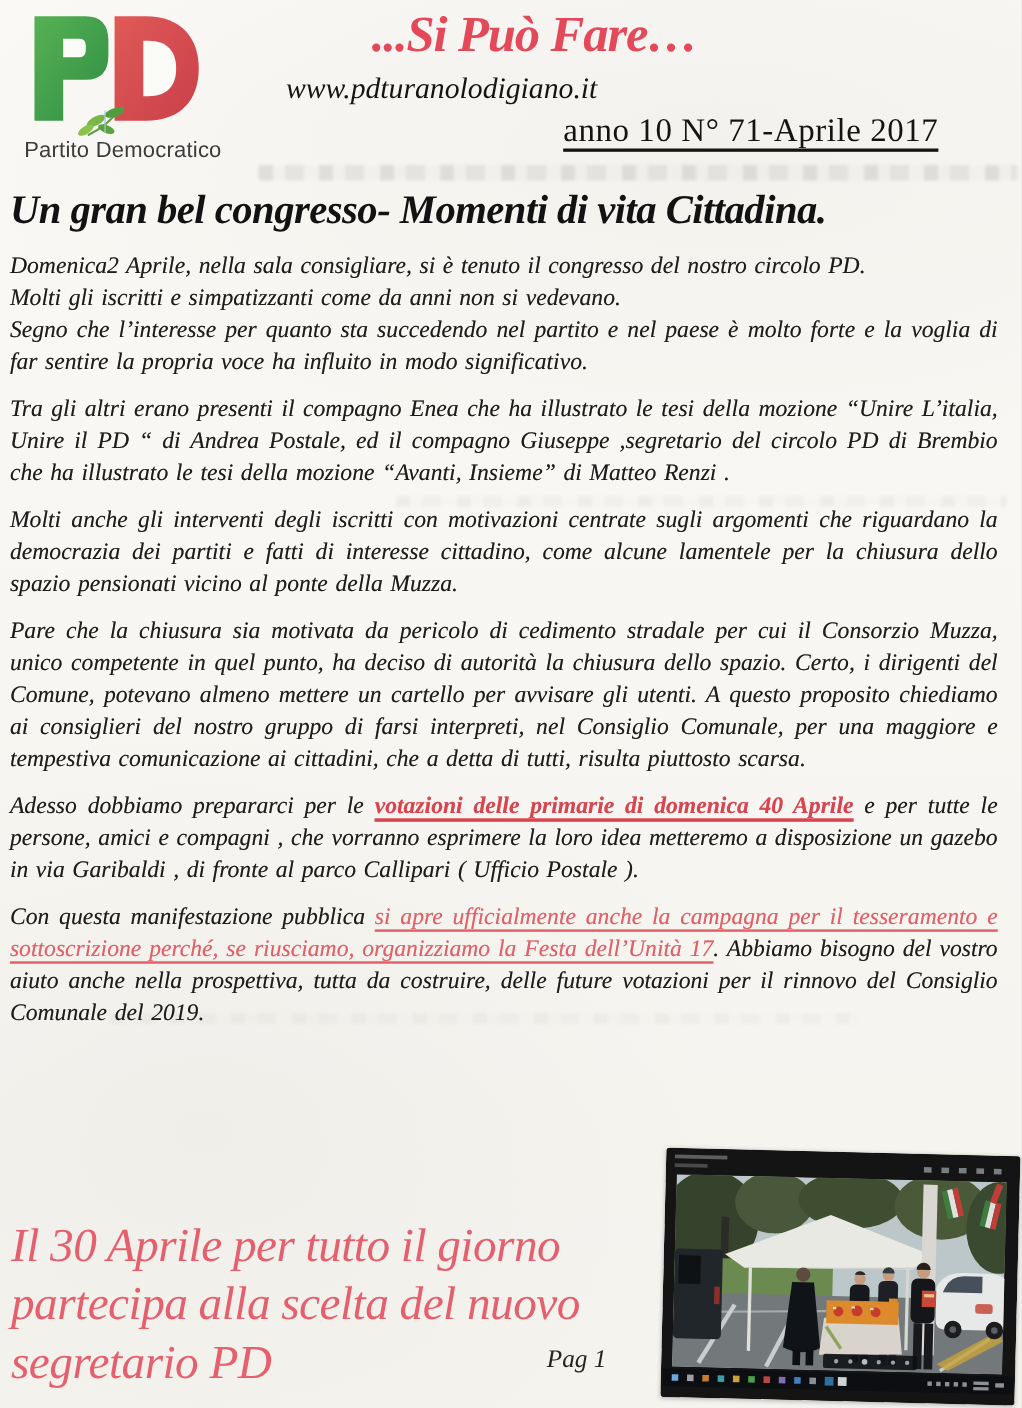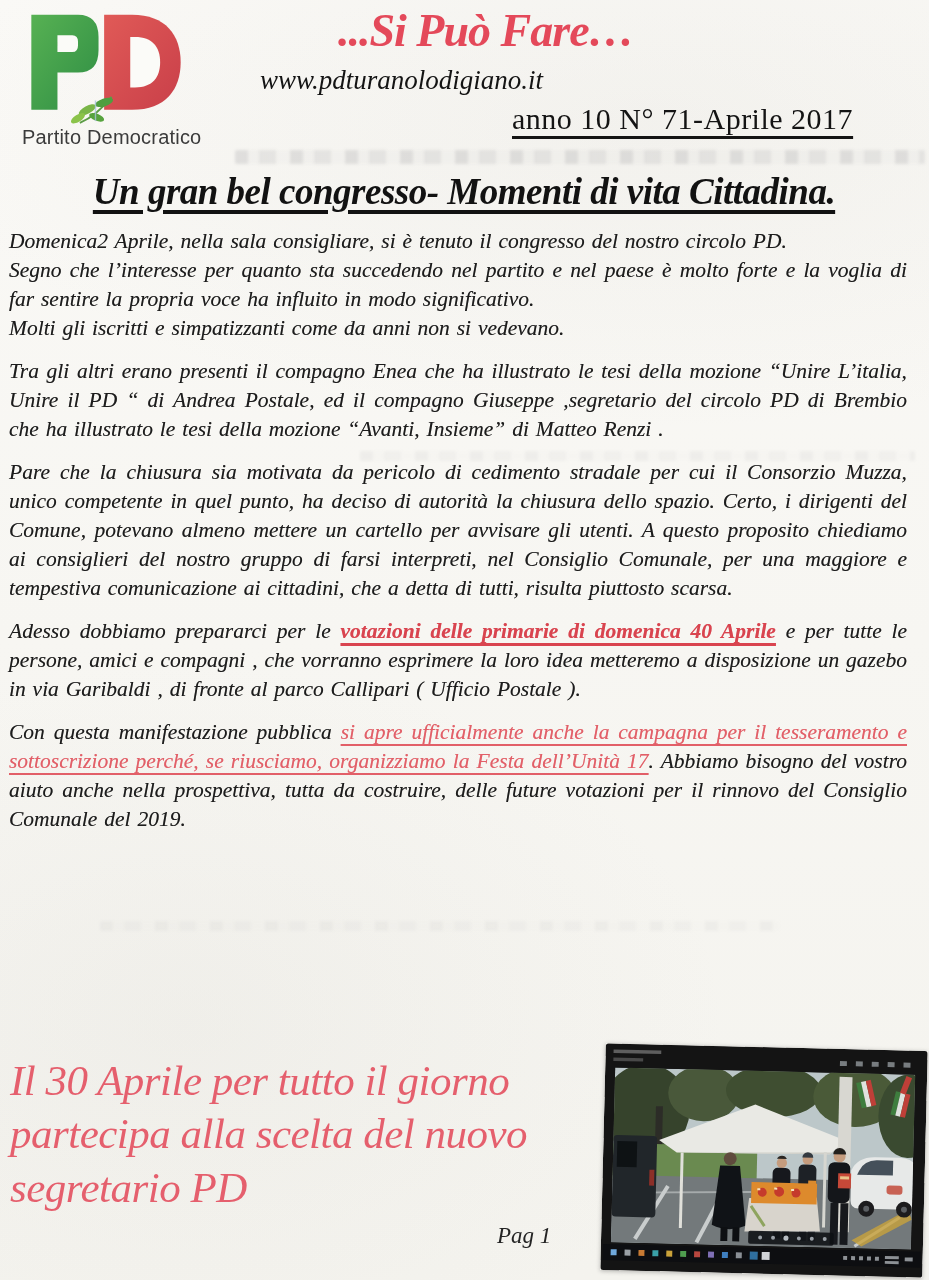--- a/index.html
+++ b/index.html
@@ -43,43 +43,42 @@
       rgba(134,134,140,.26) 24px 41px, rgba(175,175,180,.08) 41px 55px);
   }
   .ghost1{left:235px;top:150px;width:690px;opacity:.6;}
   .ghost2{left:360px;top:451px;width:555px;opacity:.25;height:10px;}
   .ghost3{left:100px;top:921px;width:680px;opacity:.2;height:10px;}
   
   .article{position:absolute;left:9px;right:10px;top:171px;}
   .headline{
     font:italic bold 37px/1.15 "Liberation Serif", serif;margin:0 0 13px 0;
     letter-spacing:-.5px;color:#121212;
-    text-decoration:underline;text-decoration-thickness:3.5px;text-underline-offset:6px;
+    text-decoration-thickness:3.5px;text-underline-offset:6px;
     white-space:nowrap;
-    text-align:center;
   }
   .par{
     font:italic 21.5px/29px "Liberation Serif", serif;color:#1c1c1c;
     text-align:justify;margin:0 12px 14px 0;word-spacing:1.5px;
     text-shadow:0 0 .4px rgba(20,20,20,.45);
   }
   .par .line{display:block;}
   .red-bold{
     color:#d9444f;font-weight:bold;
     text-decoration:underline;text-decoration-thickness:2.5px;text-underline-offset:5px;
     text-shadow:0 0 .4px rgba(217,68,79,.5);
   }
   .red-light{
     color:#e25f68;
     text-decoration:underline;text-decoration-thickness:1.5px;text-underline-offset:5px;
     text-shadow:0 0 .4px rgba(226,95,104,.5);
   }
   
   .banner{
-    position:absolute;left:10px;top:1054px;width:596px;
+    position:absolute;left:10px;top:1106px;width:596px;
     font:italic 43px/1.24 "Liberation Serif", serif;color:#e55f6d;
     letter-spacing:-.5px;
   }
   .photo{
     position:absolute;left:603px;top:1047px;width:322px;height:227px;margin:0;
     transform:rotate(1.4deg);box-shadow:0 1px 4px rgba(60,60,60,.35);
   }
   .page-number{
     position:absolute;left:497px;top:1222px;
     font:italic 23px/1.2 "Liberation Serif", serif;color:#242424;
@@ -130,26 +129,27 @@
 
   <div class="ghost ghost1"></div>
   <div class="ghost ghost2"></div>
   <div class="ghost ghost3"></div>
 
   <main class="article">
     <h1 class="headline">Un gran bel congresso- Momenti di vita Cittadina.</h1>
 
     <p class="par">
       <span class="line">Domenica2 Aprile, nella sala consigliare, si è tenuto il congresso del nostro circolo PD.</span>
+      <span class="line">Molti gli iscritti e simpatizzanti come da anni non si vedevano.</span>
       <span class="line">Segno che l’interesse per quanto sta succedendo nel partito e nel paese è molto forte e la voglia di far sentire la propria voce ha influito in modo significativo.</span>
-      <span class="line">Molti gli iscritti e simpatizzanti come da anni non si vedevano.</span>
     </p>
 
     <p class="par">Tra gli altri erano presenti  il compagno Enea che ha illustrato le tesi della mozione “Unire L’italia, Unire il PD “ di Andrea Postale, ed il compagno Giuseppe ,segretario del circolo PD di Brembio che ha illustrato le tesi della mozione “Avanti, Insieme” di Matteo Renzi .</p>
 
+    <p class="par">Molti anche gli interventi degli iscritti con motivazioni centrate sugli argomenti che riguardano la democrazia dei partiti e fatti di interesse cittadino, come alcune lamentele per la chiusura dello spazio pensionati vicino al ponte della Muzza.</p>
 
     <p class="par">Pare che la chiusura sia motivata da pericolo di cedimento stradale per cui il  Consorzio Muzza, unico competente in quel punto, ha deciso di autorità la chiusura dello spazio. Certo, i dirigenti del Comune,  potevano  almeno mettere un cartello per avvisare gli utenti.  A questo proposito chiediamo  ai consiglieri del nostro gruppo di farsi interpreti, nel Consiglio Comunale, per una maggiore e tempestiva comunicazione ai cittadini, che a detta di tutti, risulta piuttosto scarsa.</p>
 
     <p class="par"><span>Adesso dobbiamo prepararci per le </span><span class="red-bold">votazioni delle primarie di domenica 40 Aprile</span><span> e per tutte  le  persone, amici e compagni ,  che vorranno esprimere la loro idea metteremo a disposizione un gazebo in  via Garibaldi , di fronte al parco Callipari ( Ufficio Postale ).</span></p>
 
 
     <p class="par"><span>Con questa manifestazione pubblica </span><span class="red-light">si apre ufficialmente anche la campagna per il tesseramento e sottoscrizione perché, se riusciamo, organizziamo la Festa dell’Unità 17</span><span>. Abbiamo bisogno del vostro aiuto anche nella prospettiva, tutta da costruire, delle future votazioni per il rinnovo del Consiglio Comunale del 2019.</span></p>
   </main>
 
   <div class="banner">Il 30 Aprile per tutto il giorno partecipa alla scelta del nuovo segretario PD</div>

